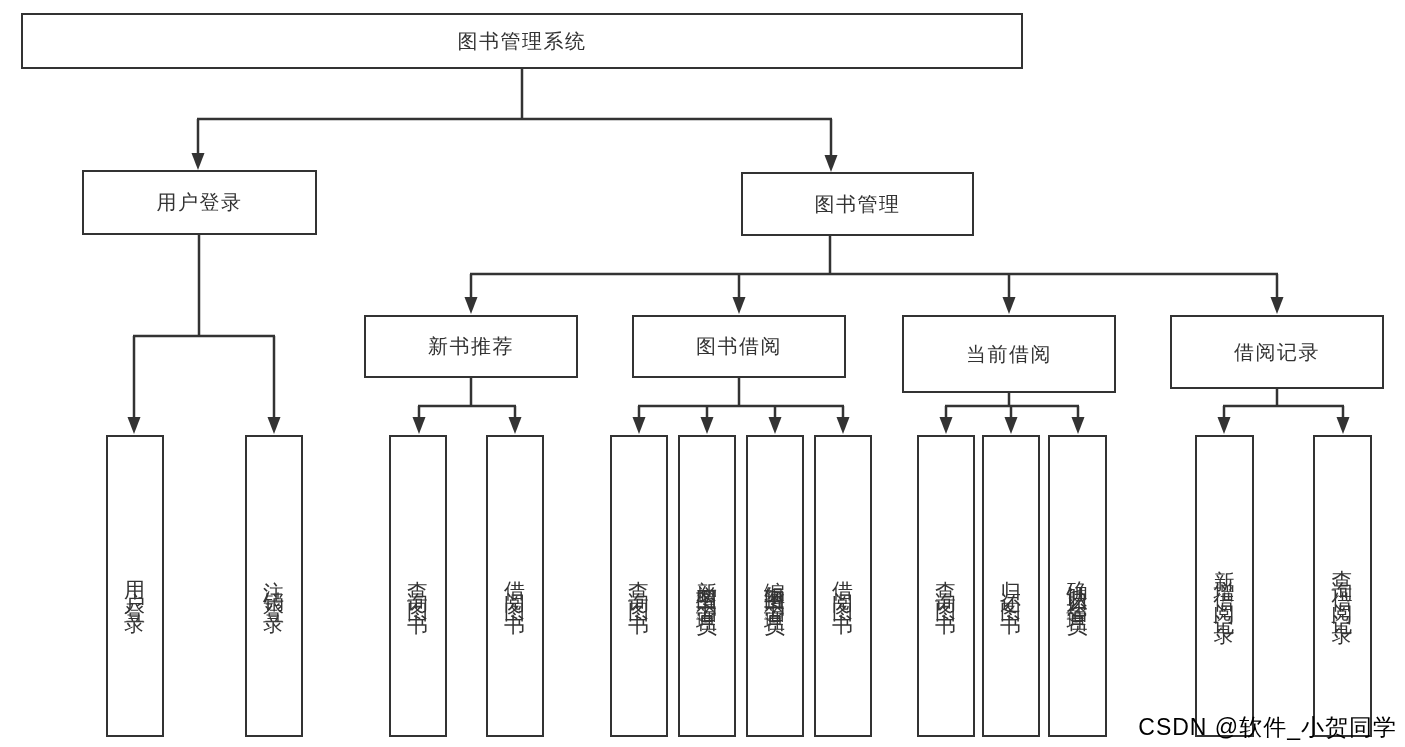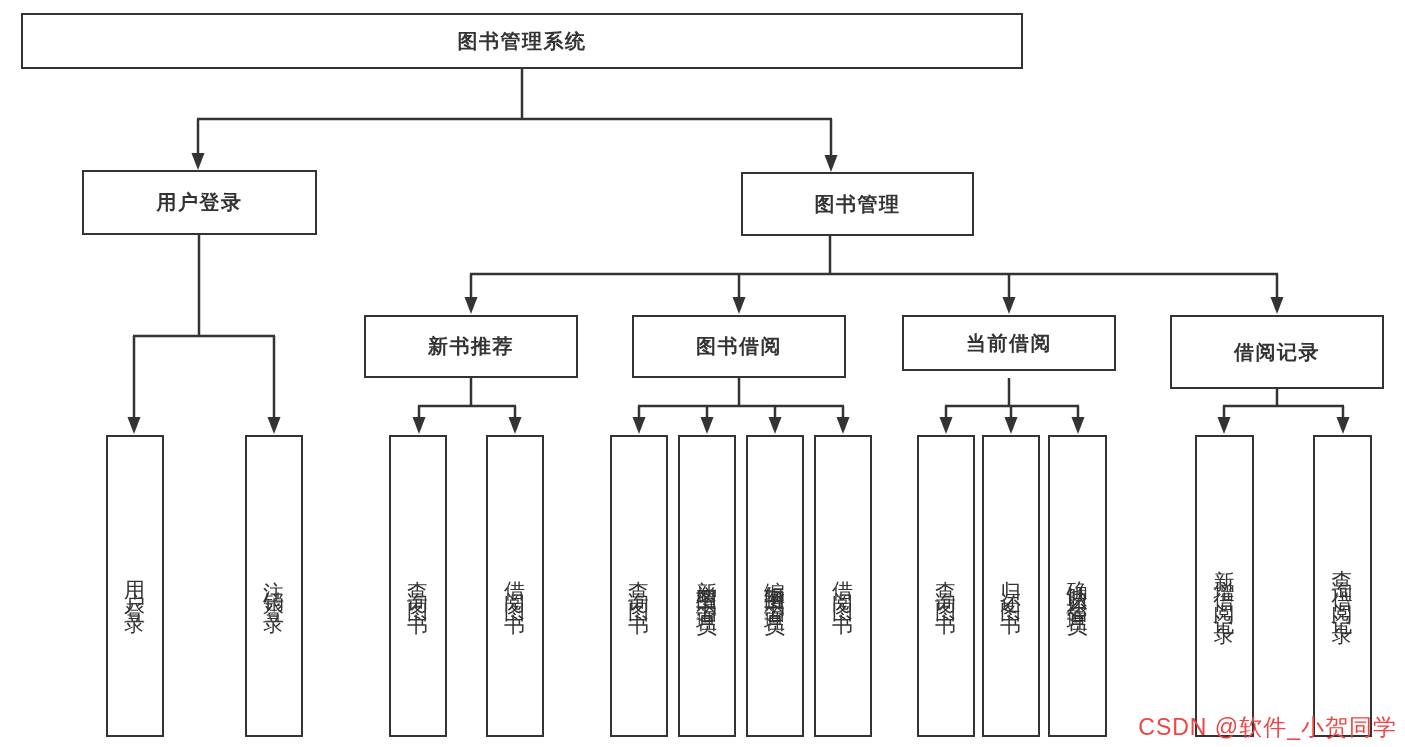--- a/index.html
+++ b/index.html
@@ -29,40 +29,39 @@
     display: flex;
     align-items: center;
     justify-content: center;
     z-index: 1;
     color: #333333;
   }
   .box.h span {
     font-size: 20px;
     letter-spacing: 1.5px;
     white-space: nowrap;
-    font-weight: bold;
   }
   .box.v span {
     writing-mode: vertical-rl;
     text-orientation: mixed;
     font-size: 21px;
     letter-spacing: 11px;
     line-height: 1;
     white-space: nowrap;
   }
   .box.v span.tight {
     letter-spacing: 5px;
   }
   #watermark {
     position: absolute;
     right: 8px;
     top: 712px;
     z-index: 2;
     font-size: 23px;
-    color: #ef4444;
+    color: #000000;
     letter-spacing: 1px;
     white-space: nowrap;
   }
 </style>
 </head>
 <body>
 
 <div id="stage">
 
   <svg id="connectors" width="1405" height="747" viewBox="0 0 1405 747">
@@ -141,21 +140,21 @@
   <div class="box h" style="left:741px; top:172px; width:233px; height:64px">
     <span>图书管理</span>
   </div>
 
   <div class="box h" style="left:364px; top:315px; width:214px; height:63px">
     <span>新书推荐</span>
   </div>
   <div class="box h" style="left:632px; top:315px; width:214px; height:63px">
     <span>图书借阅</span>
   </div>
-  <div class="box h" style="left:902px; top:315px; width:214px; height:56px">
+  <div class="box h" style="left:902px; top:315px; width:214px; height:78px">
     <span>当前借阅</span>
   </div>
   <div class="box h" style="left:1170px; top:315px; width:214px; height:74px">
     <span>借阅记录</span>
   </div>
 
   <div class="box v" style="left:106px; top:435px; width:58px; height:302px">
     <span>用户登录</span>
   </div>
   <div class="box v" style="left:245px; top:435px; width:58px; height:302px">

